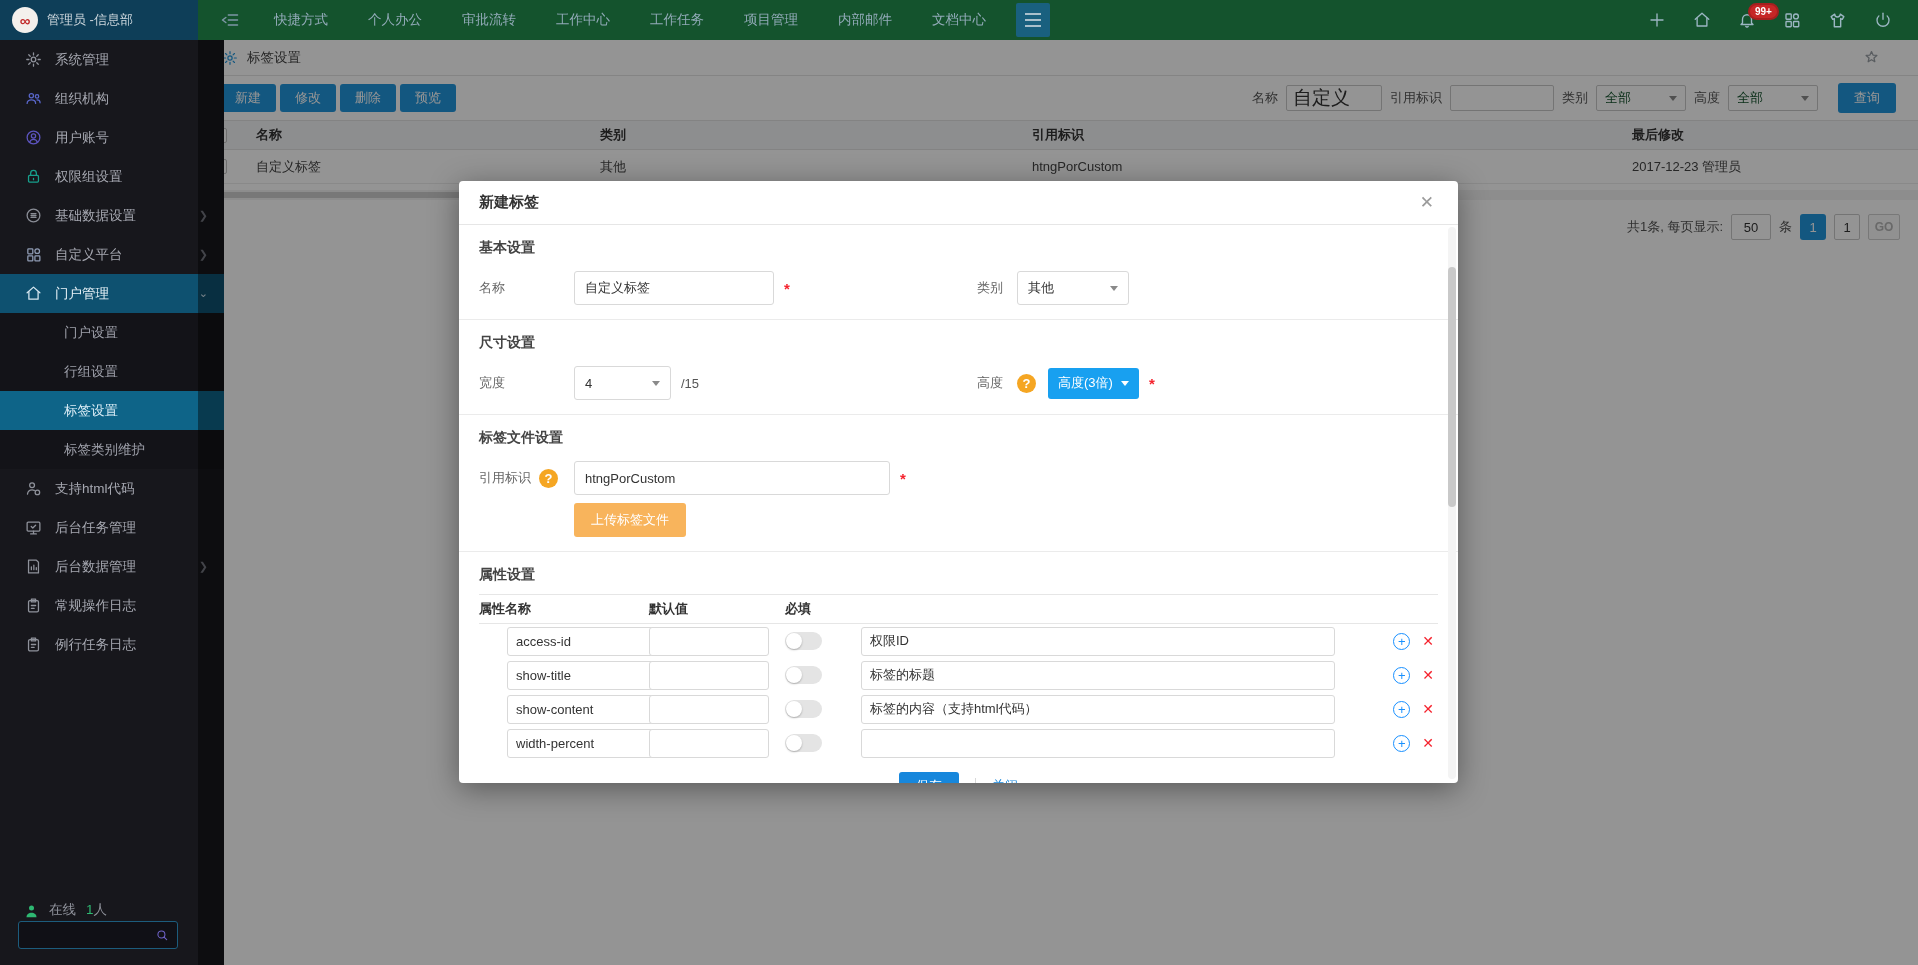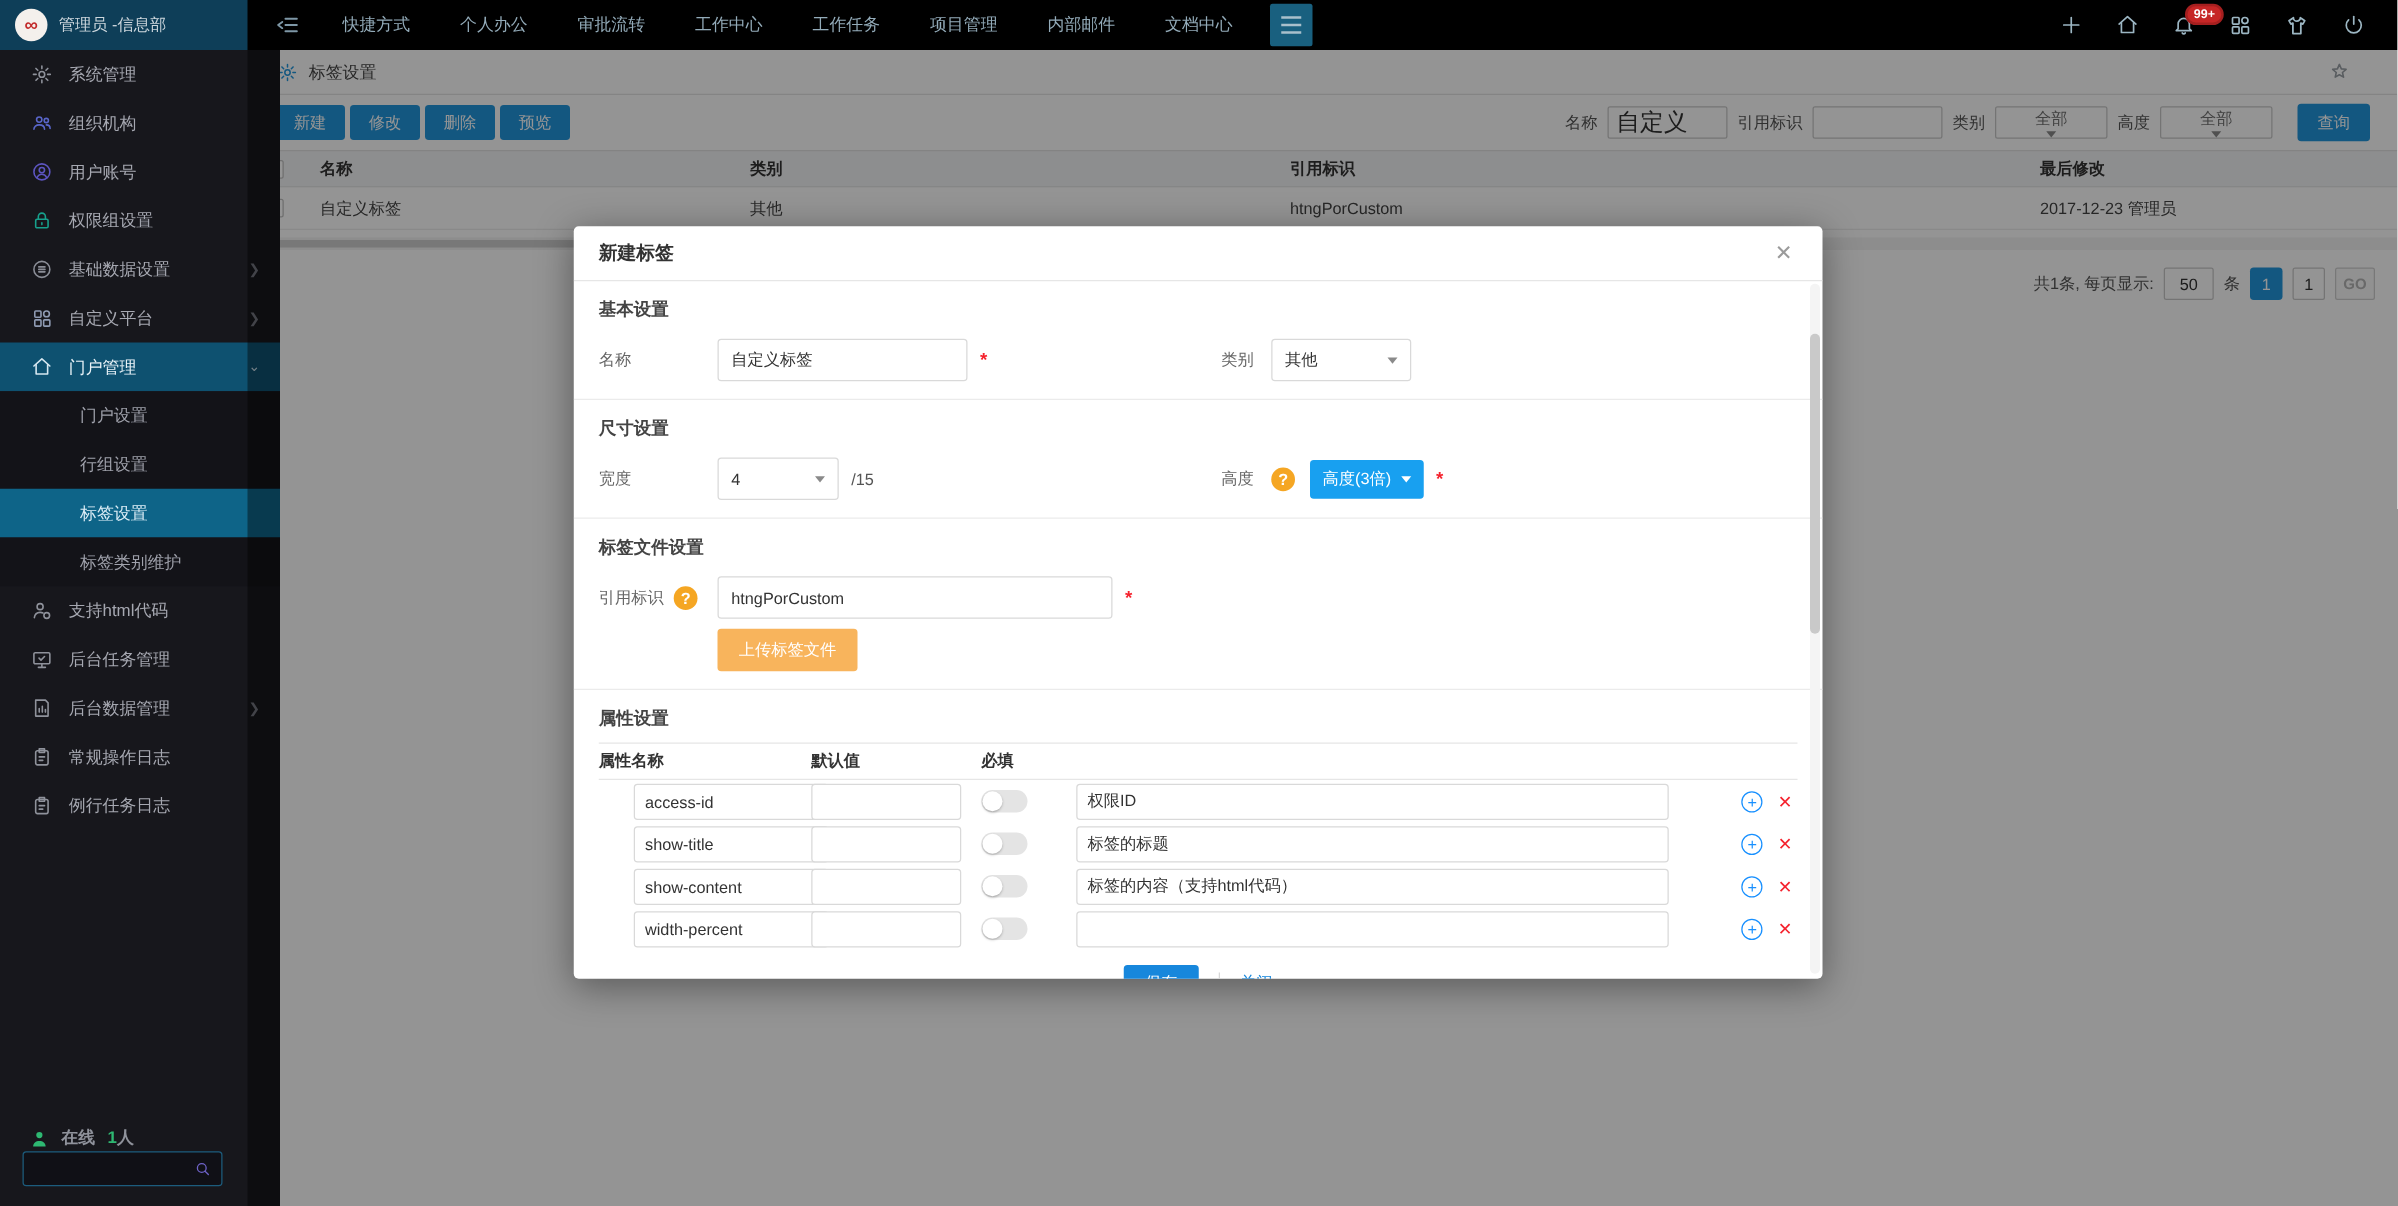--- a/index.html
+++ b/index.html
@@ -1,21 +1,21 @@
 <!DOCTYPE html>
 <html><head>
 <meta charset="utf-8">
 <style>
   * { margin:0; padding:0; box-sizing:border-box; }
   html,body { width:1918px; height:965px; overflow:hidden; background:#fff;
     font-family:"Liberation Sans","DejaVu Sans",sans-serif; }
   .app { position:relative; width:1918px; height:965px; }
 
   
-  .topbar { position:absolute; left:0; top:0; right:0; height:40px; background:#000000;
+  .topbar { position:absolute; left:0; top:0; right:0; height:40px; background:#14532d;
     display:flex; align-items:center; z-index:60; }
   .brand { width:198px; height:40px; background:#0e3e58; display:flex; align-items:center; gap:9px;
     padding-left:12px; flex:none; }
   .logo { width:26px; height:26px; border-radius:50%; background:#f4f0ec; color:#c22a2a;
     display:flex; align-items:center; justify-content:center; font-weight:bold; font-size:15px; }
   .logo::after { content:"∞"; }
   .brand-text { color:#cdd7dd; font-size:13px; white-space:nowrap; }
   .fold { margin:0 14px 0 22px; color:#7e97a6; display:flex; align-items:center; }
   .topnav { display:flex; align-items:center; height:40px; }
   .topnav .nav-item { color:#93abb9; font-size:13.5px; padding:0 20px; line-height:40px; cursor:pointer; }
@@ -37,21 +37,21 @@
   .s-sub { height:39px; display:flex; align-items:center; padding-left:64px; background:#131318;
     color:#9fa1ab; font-size:13.5px; cursor:pointer; }
   .s-sub.selected { background:#0e6488; color:#ddeef7; }
   .sicon { width:17px; height:17px; display:flex; }
   .ic { width:100%; height:100%; fill:none; stroke:currentColor; stroke-width:1.8;
     stroke-linecap:round; stroke-linejoin:round; }
   .ic.fill { fill:currentColor; stroke:none; }
   .c-gear{color:#8f929b}.c-org{color:#5966c9}.c-user{color:#5d55c0}.c-lock{color:#17a08c}
   .c-list{color:#8a8d96}.c-grid{color:#8f9bb3}.c-home{color:#d6e7f0}.c-gray{color:#8f929b}
   .online { position:absolute; left:24px; bottom:46px; display:flex; align-items:flex-end; gap:10px;
-    color:#8f929b; font-size:13.5px;font-weight:bold; }
+    color:#8f929b; font-size:13.5px; }
   .online .green { color:#2eb872; }
   .online .oicon { width:15px; height:15px; color:#2eb872; }
   .sb-search { position:absolute; left:18px; bottom:16px; width:160px; height:28px;
     background:#101016; border:1px solid #1c5c7d; border-radius:3px; display:flex; align-items:center; }
   .sb-search input { flex:1; background:transparent; border:none; outline:none; color:#c5c8d0;
     font-size:12px; padding:0 6px; min-width:0; }
   .sb-search .mag { width:14px; height:14px; color:#6f63c9; margin-right:8px; flex:none; }
 
   
   .content { position:absolute; left:198px; top:40px; right:0; bottom:0; background:#fff; }
@@ -62,21 +62,21 @@
   .crumb .star { margin-left:auto; width:17px; height:17px; color:#9aa0a6; margin-right:14px; cursor:pointer; }
   .toolbar { height:44px; display:flex; align-items:center; padding:0 22px; gap:4px; }
   .tbtn { height:28px; padding:0 15px; background:#2196dd; color:#fff; font-size:13px;
     border:none; border-radius:3px; cursor:pointer; }
   .filters { margin-left:auto; display:flex; align-items:center; gap:8px; font-size:13px; color:#555; }
   .f-input { height:26px; border:1px solid #c9c9c9; border-radius:2px; font-size:19px; color:#333;
     padding:0 6px; outline:none; }
   .w96{width:96px}.w104{width:104px}
   .f-select { width:90px; height:26px; border:1px solid #c9c9c9; border-radius:2px; background:#fff;
     display:flex; align-items:center; justify-content:space-between; padding:0 8px; font-size:13px;
-    color:#737373; cursor:pointer;flex-direction:column; }
+    color:#14532d; cursor:pointer; }
   .caret { width:0; height:0; border-left:4px solid transparent; border-right:4px solid transparent;
     border-top:5px solid #8a8a8a; }
   .qbtn { height:30px; width:58px; background:#2196dd; color:#fff; border:none; border-radius:3px;
     font-size:13px; margin-left:12px; cursor:pointer; }
 
   .grid-table { font-size:13px; }
   .trow { display:grid; grid-template-columns:42px 344px 432px 600px 1fr; align-items:center; }
   .thead { height:30px; background:#f3f4f6; border-top:1px solid #e2e2e2; border-bottom:1px solid #e2e2e2;
     font-weight:bold; color:#333; }
   .tbody-row { height:34px; border-bottom:1px solid #ececec; color:#444; background:#fff; }

